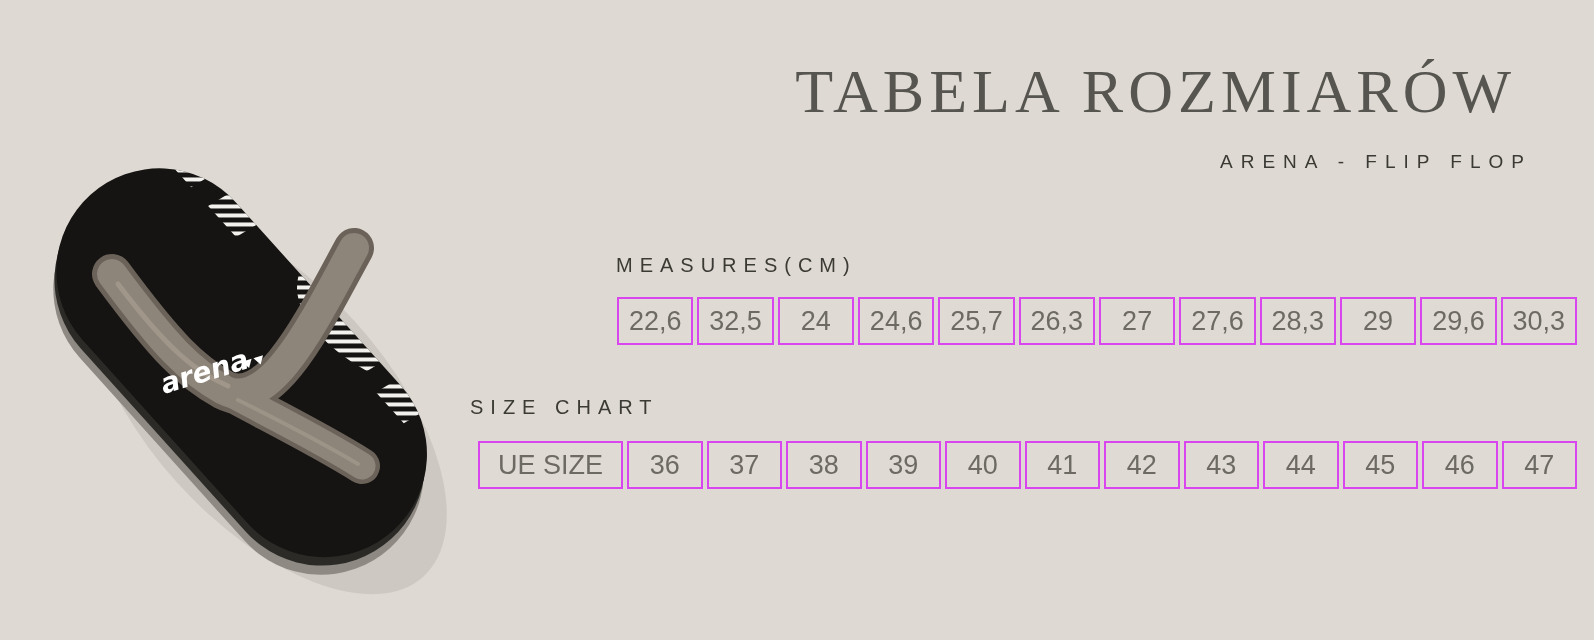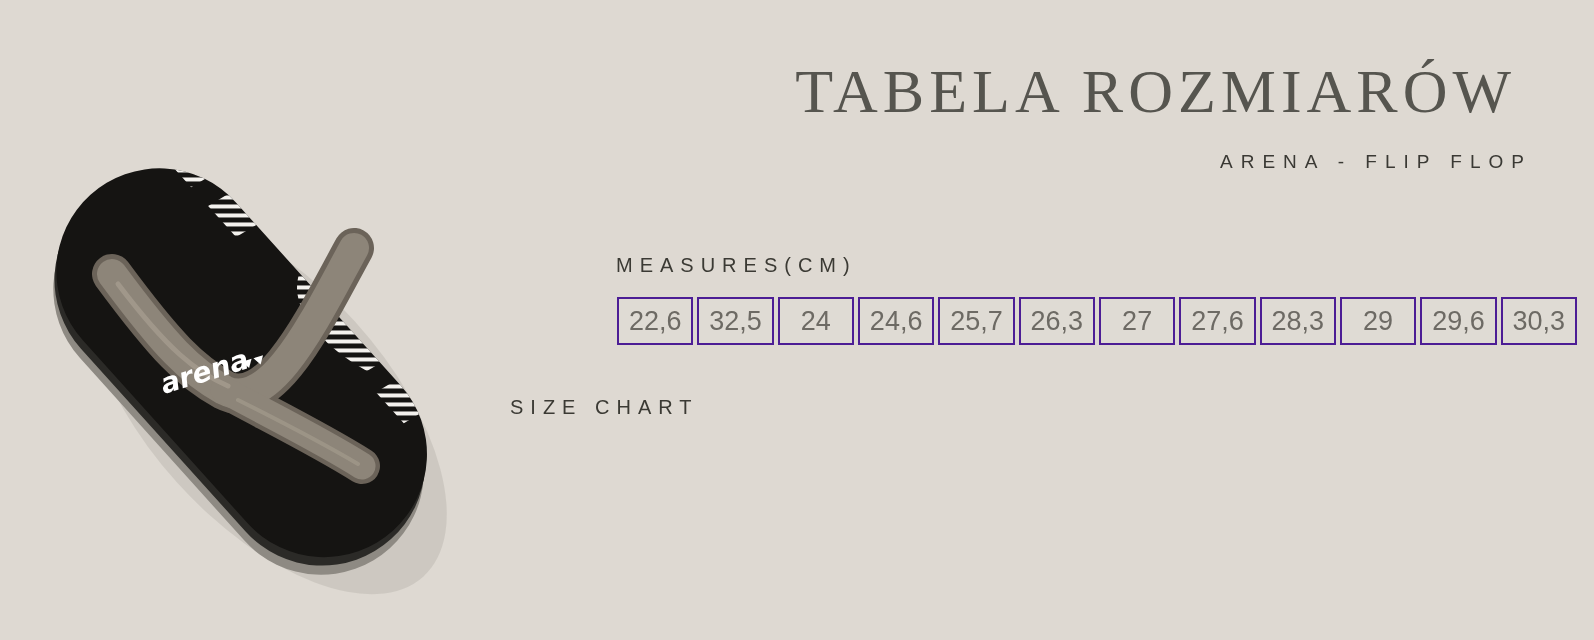--- a/index.html
+++ b/index.html
@@ -18,30 +18,30 @@
     position:absolute;top:151px;right:62px;
     font-size:19px;font-weight:400;letter-spacing:8px;
     color:#3a3934;white-space:nowrap;
   }
   .section-label{
     position:absolute;
     font-size:20px;font-weight:400;letter-spacing:7px;
     color:#3b3a34;white-space:nowrap;
   }
   #measures-label{left:616px;top:254px;}
-  #sizechart-label{left:470px;top:396px;margin-left:40px;}
+  #sizechart-label{left:470px;top:396px;}
   table{
     position:absolute;
     border-collapse:separate;border-spacing:4px;
     table-layout:fixed;
   }
   #measures-table{left:613px;top:293px;width:968px;}
   #sizechart-table{left:474px;top:437px;width:1107px;}
   td{
-    border:2px solid #4c1d95;
+    border:2px solid #d946ef;
     background:#dfdbd4;
     text-align:center;vertical-align:middle;
     height:44px;padding:0;
     font-size:27px;color:#6d6a64;
   }
   .photo{
     position:absolute;left:16px;top:122px;width:462px;height:486px;
   }
 </style>
 </head>
@@ -123,14 +123,29 @@
       <col>
       <col>
       <col>
       <col>
       <col>
       <col>
       <col>
       <col>
   </colgroup>
   <tbody>
+      <tr>
+    <td>UE SIZE</td>
+    <td>36</td>
+    <td>37</td>
+    <td>38</td>
+    <td>39</td>
+    <td>40</td>
+    <td>41</td>
+    <td>42</td>
+    <td>43</td>
+    <td>44</td>
+    <td>45</td>
+    <td>46</td>
+    <td>47</td>
+  </tr>
 </tbody>
   </table>
 
 </body></html>

